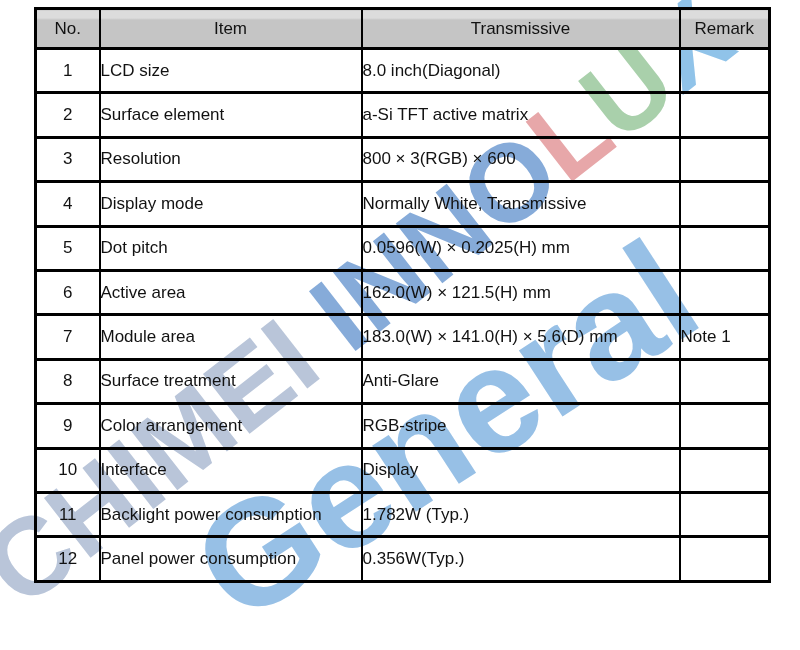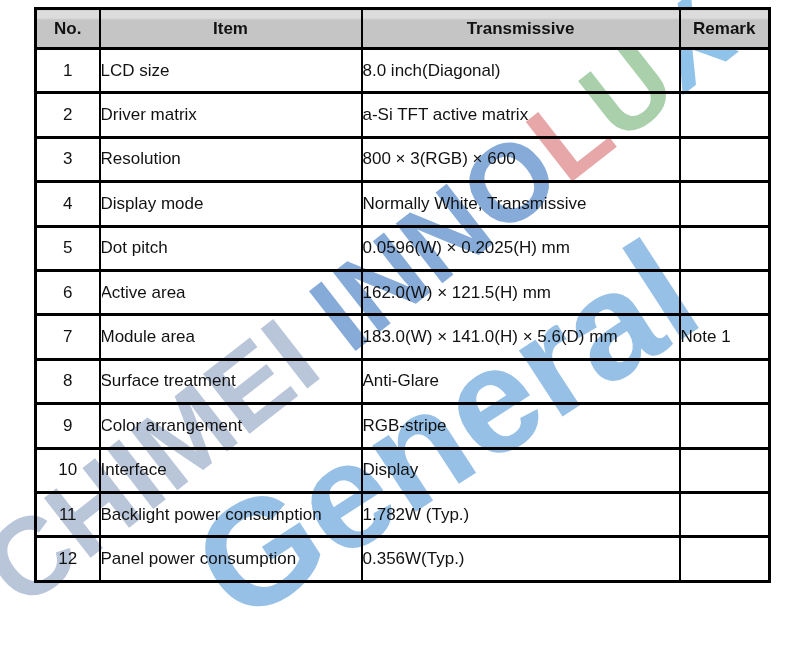--- a/index.html
+++ b/index.html
@@ -46,31 +46,31 @@
     border-right:2px solid #000;
     border-top:3px solid #000;
     border-bottom:3px solid #000;
     font-size:17px;
     color:#121212;
     overflow:hidden;
     background:transparent;
   }
   table.spec th{
     height:37px;
-    font-weight:bold;
+    font-weight:normal;
     text-align:center;
     background:linear-gradient(180deg,#dcdcdc 0px,#dcdcdc 8px,#c5c5c5 9px,#c5c5c5 100%);
     padding:0;
   }
   table.spec td{
     height:41.4px;
     padding:0;
   }
   td.c-no{text-align:center;}
-  td.c-item{padding-left:13px;border-radius:15px;}
+  td.c-item{padding-left:13px;}
   td.c-spec{padding-left:12px;margin-top:48px;}
   td.c-remark{padding-left:8px;}
   col.w-no{width:64px;}
   col.w-item{width:262px;}
   col.w-spec{width:318px;}
   col.w-remark{width:90px;}
 </style>
 </head>
 <body>
 
@@ -97,21 +97,21 @@
     </thead>
     <tbody id="spec-tbody">
         <tr>
           <td class="c-no">1</td>
           <td class="c-item">LCD size</td>
           <td class="c-spec">8.0 inch(Diagonal)</td>
           <td class="c-remark"></td>
         </tr>
         <tr>
           <td class="c-no">2</td>
-          <td class="c-item">Driver matrix</td>
+          <td class="c-item">Surface element</td>
           <td class="c-spec">a-Si TFT active matrix</td>
           <td class="c-remark"></td>
         </tr>
         <tr>
           <td class="c-no">3</td>
           <td class="c-item">Resolution</td>
           <td class="c-spec">800 × 3(RGB) × 600</td>
           <td class="c-remark"></td>
         </tr>
         <tr>

